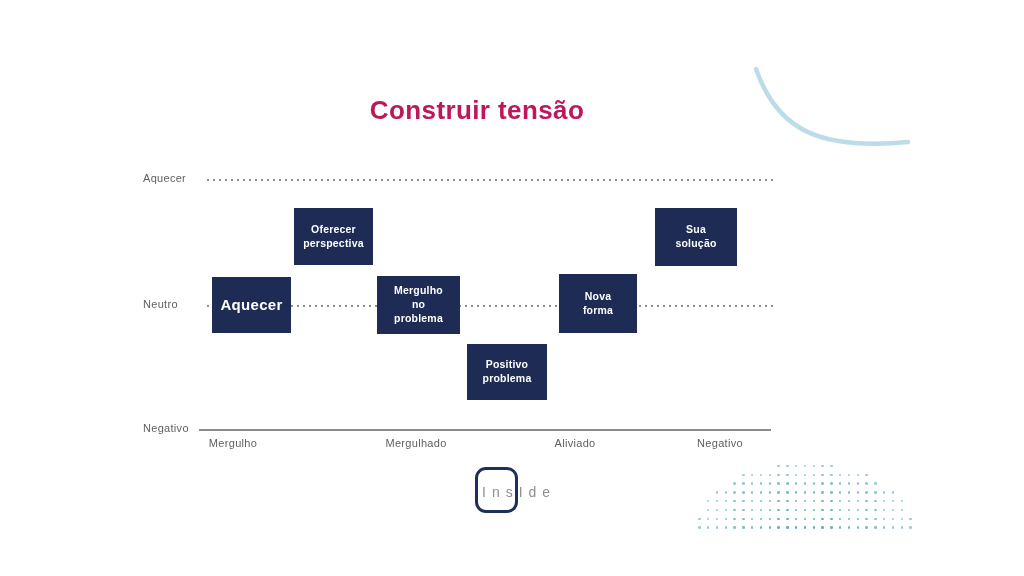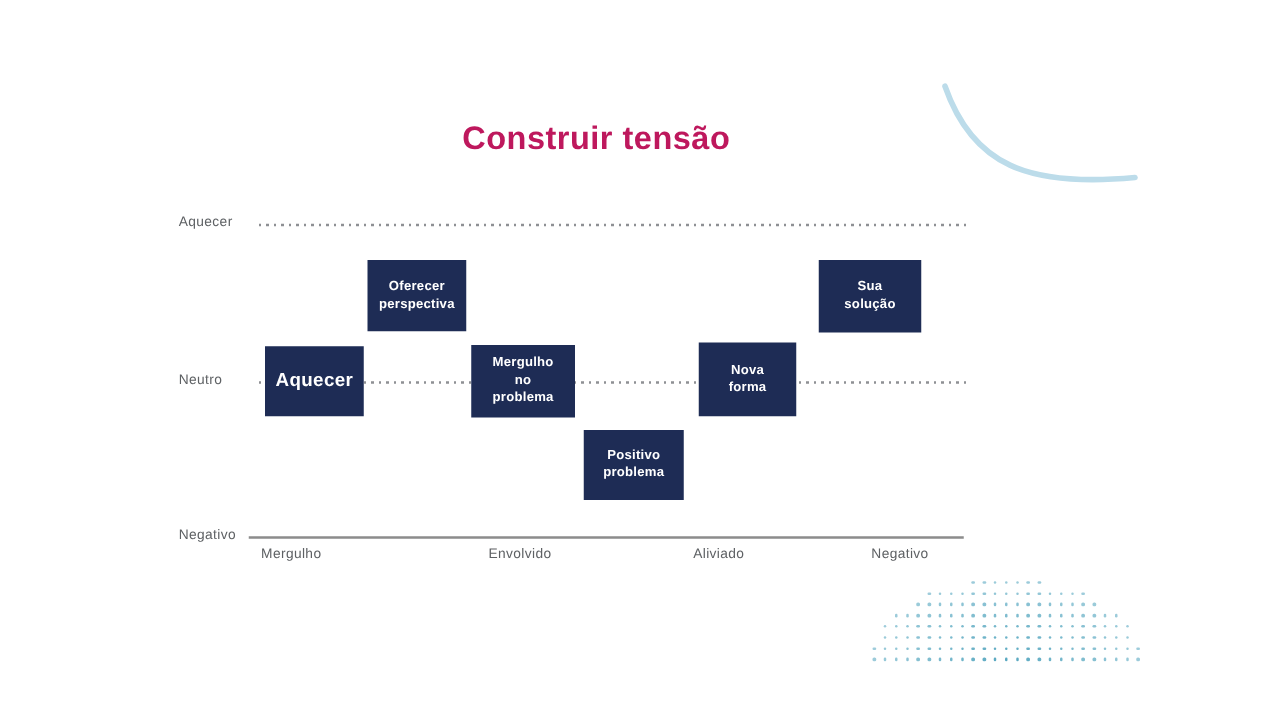--- a/index.html
+++ b/index.html
@@ -92,25 +92,29 @@
         <span>forma</span>
       </div>
       <div class="stage" style="left: 655px; top: 208px; width: 82px; height: 58px;">
         <span>Sua</span>
         <span>solução</span>
       </div>
     </div>
 
   <div id="x-axis-layer">
       <div class="axis-x-label" style="left: 233px;">Mergulho</div>
-      <div class="axis-x-label" style="left: 416px;">Envolvido</div>
+      <div class="axis-x-label" style="left: 416px;">Mergulhado</div>
       <div class="axis-x-label" style="left: 575px;">Aliviado</div>
       <div class="axis-x-label" style="left: 720px;">Negativo</div>
     </div>
 
+  <div class="logo">
+    <div class="logo-frame"></div>
+    <div class="logo-text">InsIde</div>
+  </div>
 
   <div id="dots-layer">
       <div class="dot" style="left: 777.3px; top: 464.7px; width: 2.6px; height: 2.6px; background: rgb(79, 163, 189); opacity: 0.56;"></div>
       <div class="dot" style="left: 786.1px; top: 464.7px; width: 2.6px; height: 2.6px; background: rgb(79, 163, 189); opacity: 0.56;"></div>
       <div class="dot" style="left: 794.9px; top: 464.7px; width: 2.6px; height: 2.6px; background: rgb(79, 163, 189); opacity: 0.57;"></div>
       <div class="dot" style="left: 803.7px; top: 464.7px; width: 2.6px; height: 2.6px; background: rgb(79, 163, 189); opacity: 0.57;"></div>
       <div class="dot" style="left: 812.5px; top: 464.7px; width: 2.6px; height: 2.6px; background: rgb(79, 163, 189); opacity: 0.57;"></div>
       <div class="dot" style="left: 821.3px; top: 464.7px; width: 2.6px; height: 2.6px; background: rgb(79, 163, 189); opacity: 0.56;"></div>
       <div class="dot" style="left: 830.1px; top: 464.7px; width: 2.6px; height: 2.6px; background: rgb(79, 163, 189); opacity: 0.56;"></div>
       <div class="dot" style="left: 742.1px; top: 473.5px; width: 2.6px; height: 2.6px; background: rgb(79, 163, 189); opacity: 0.55;"></div>

